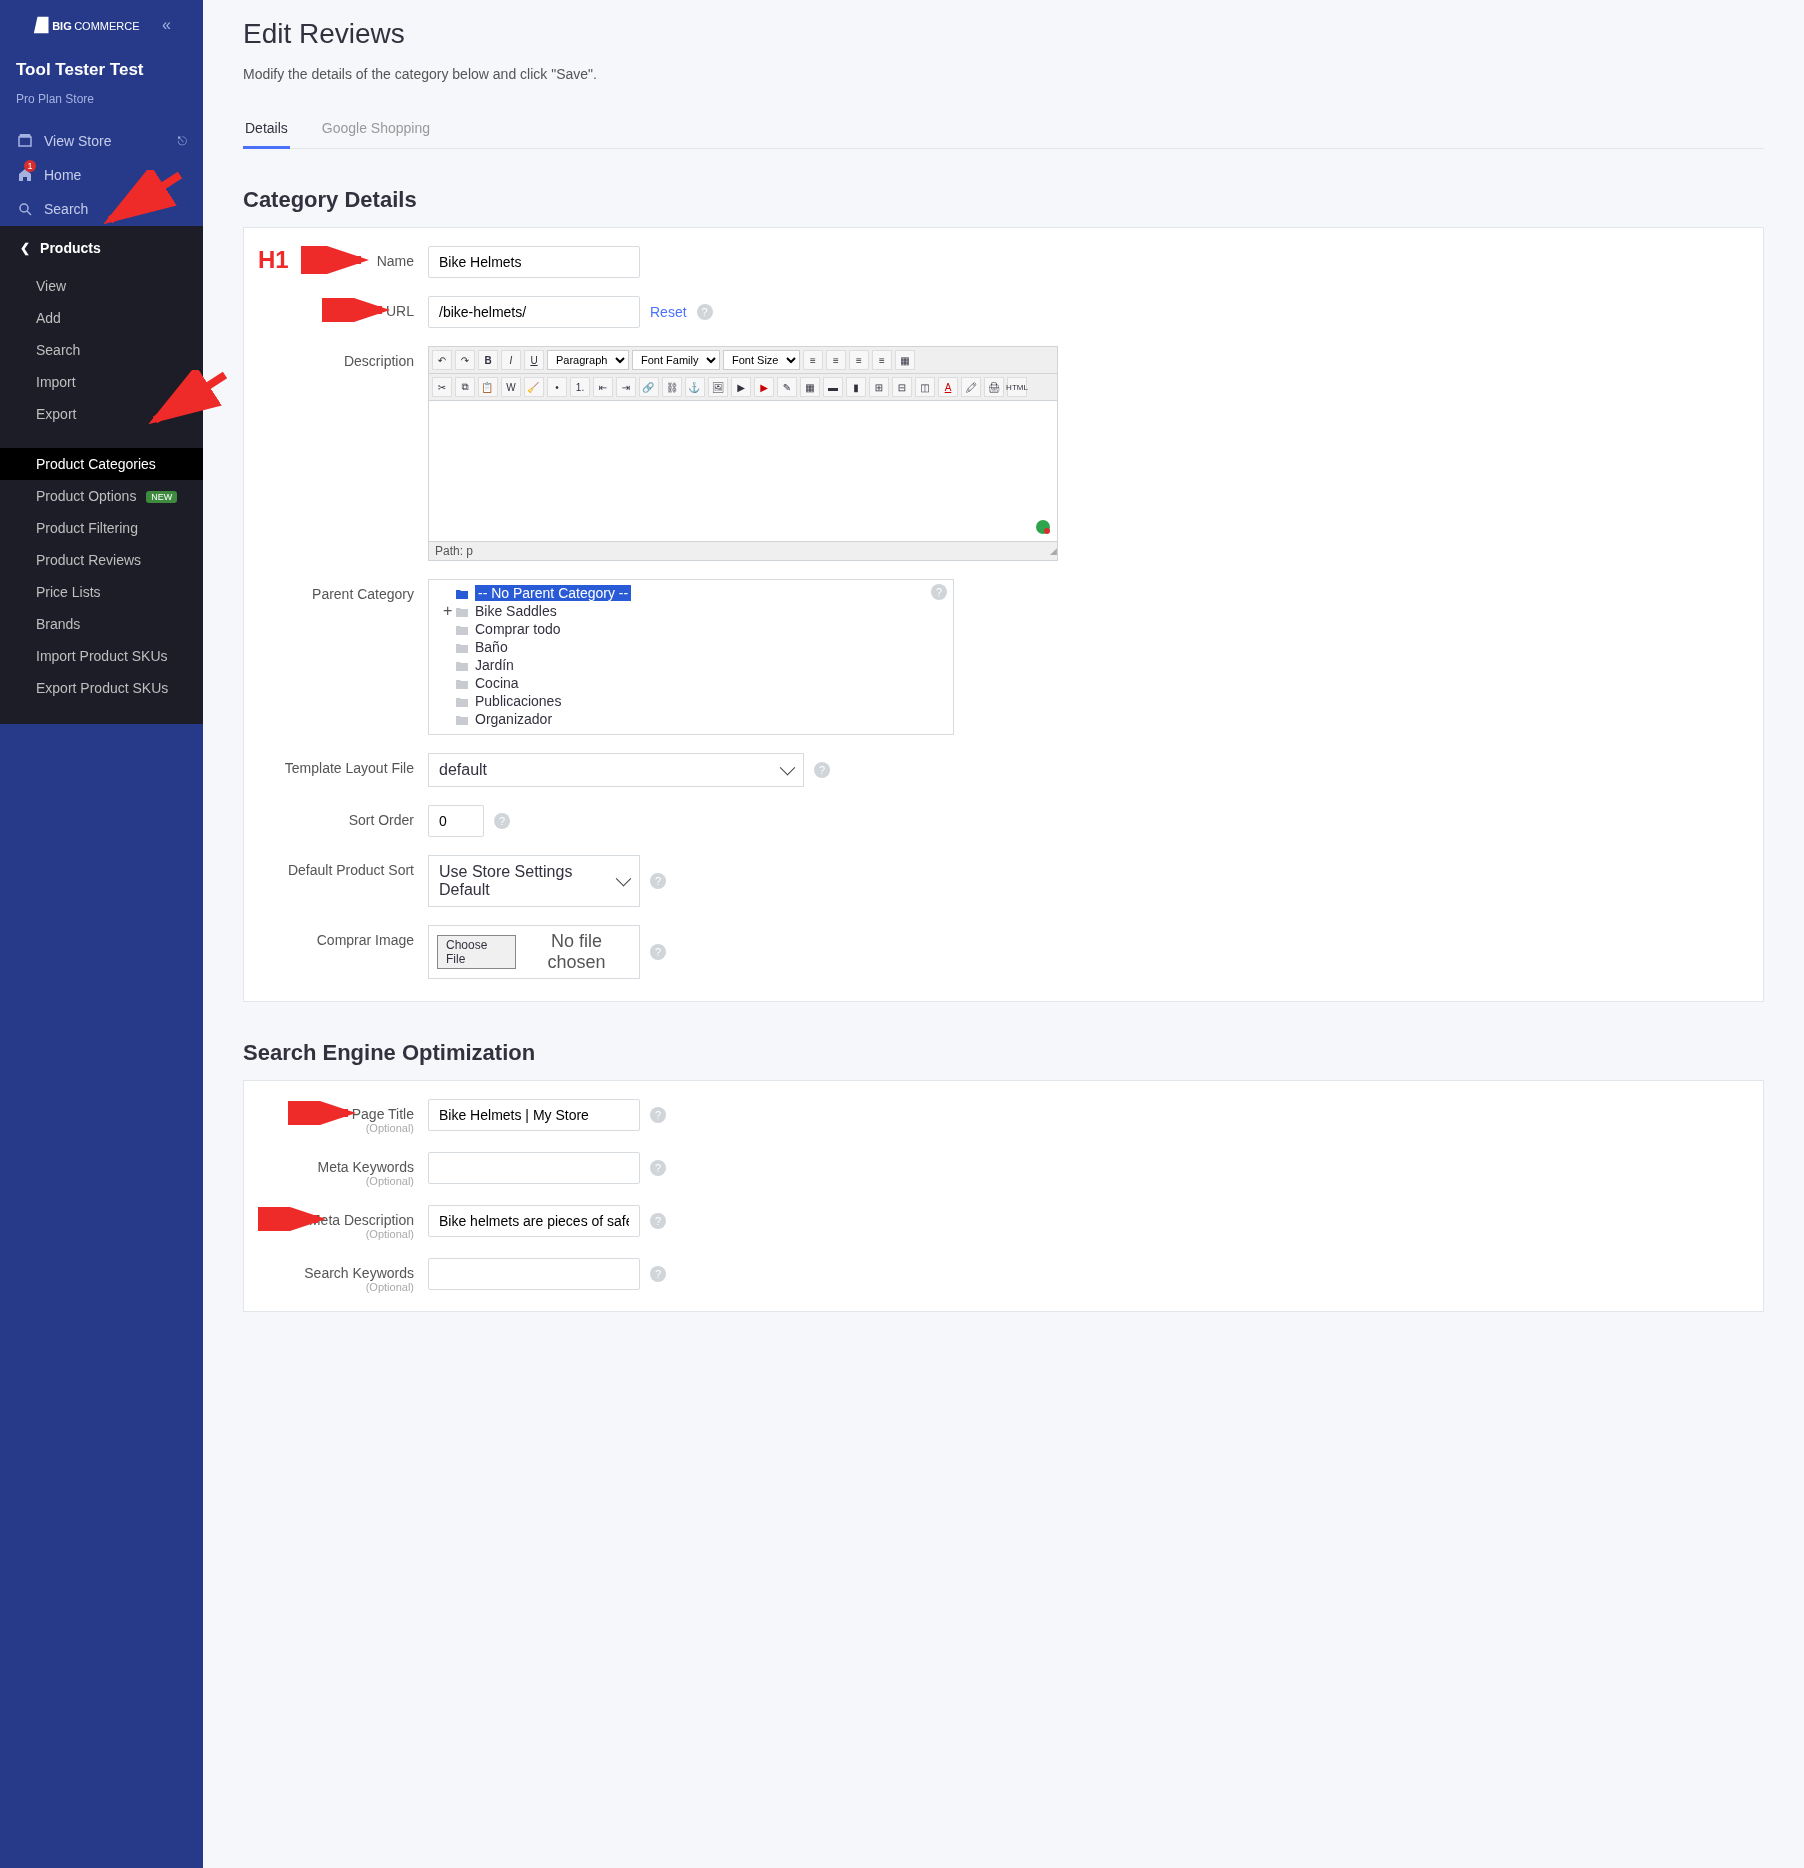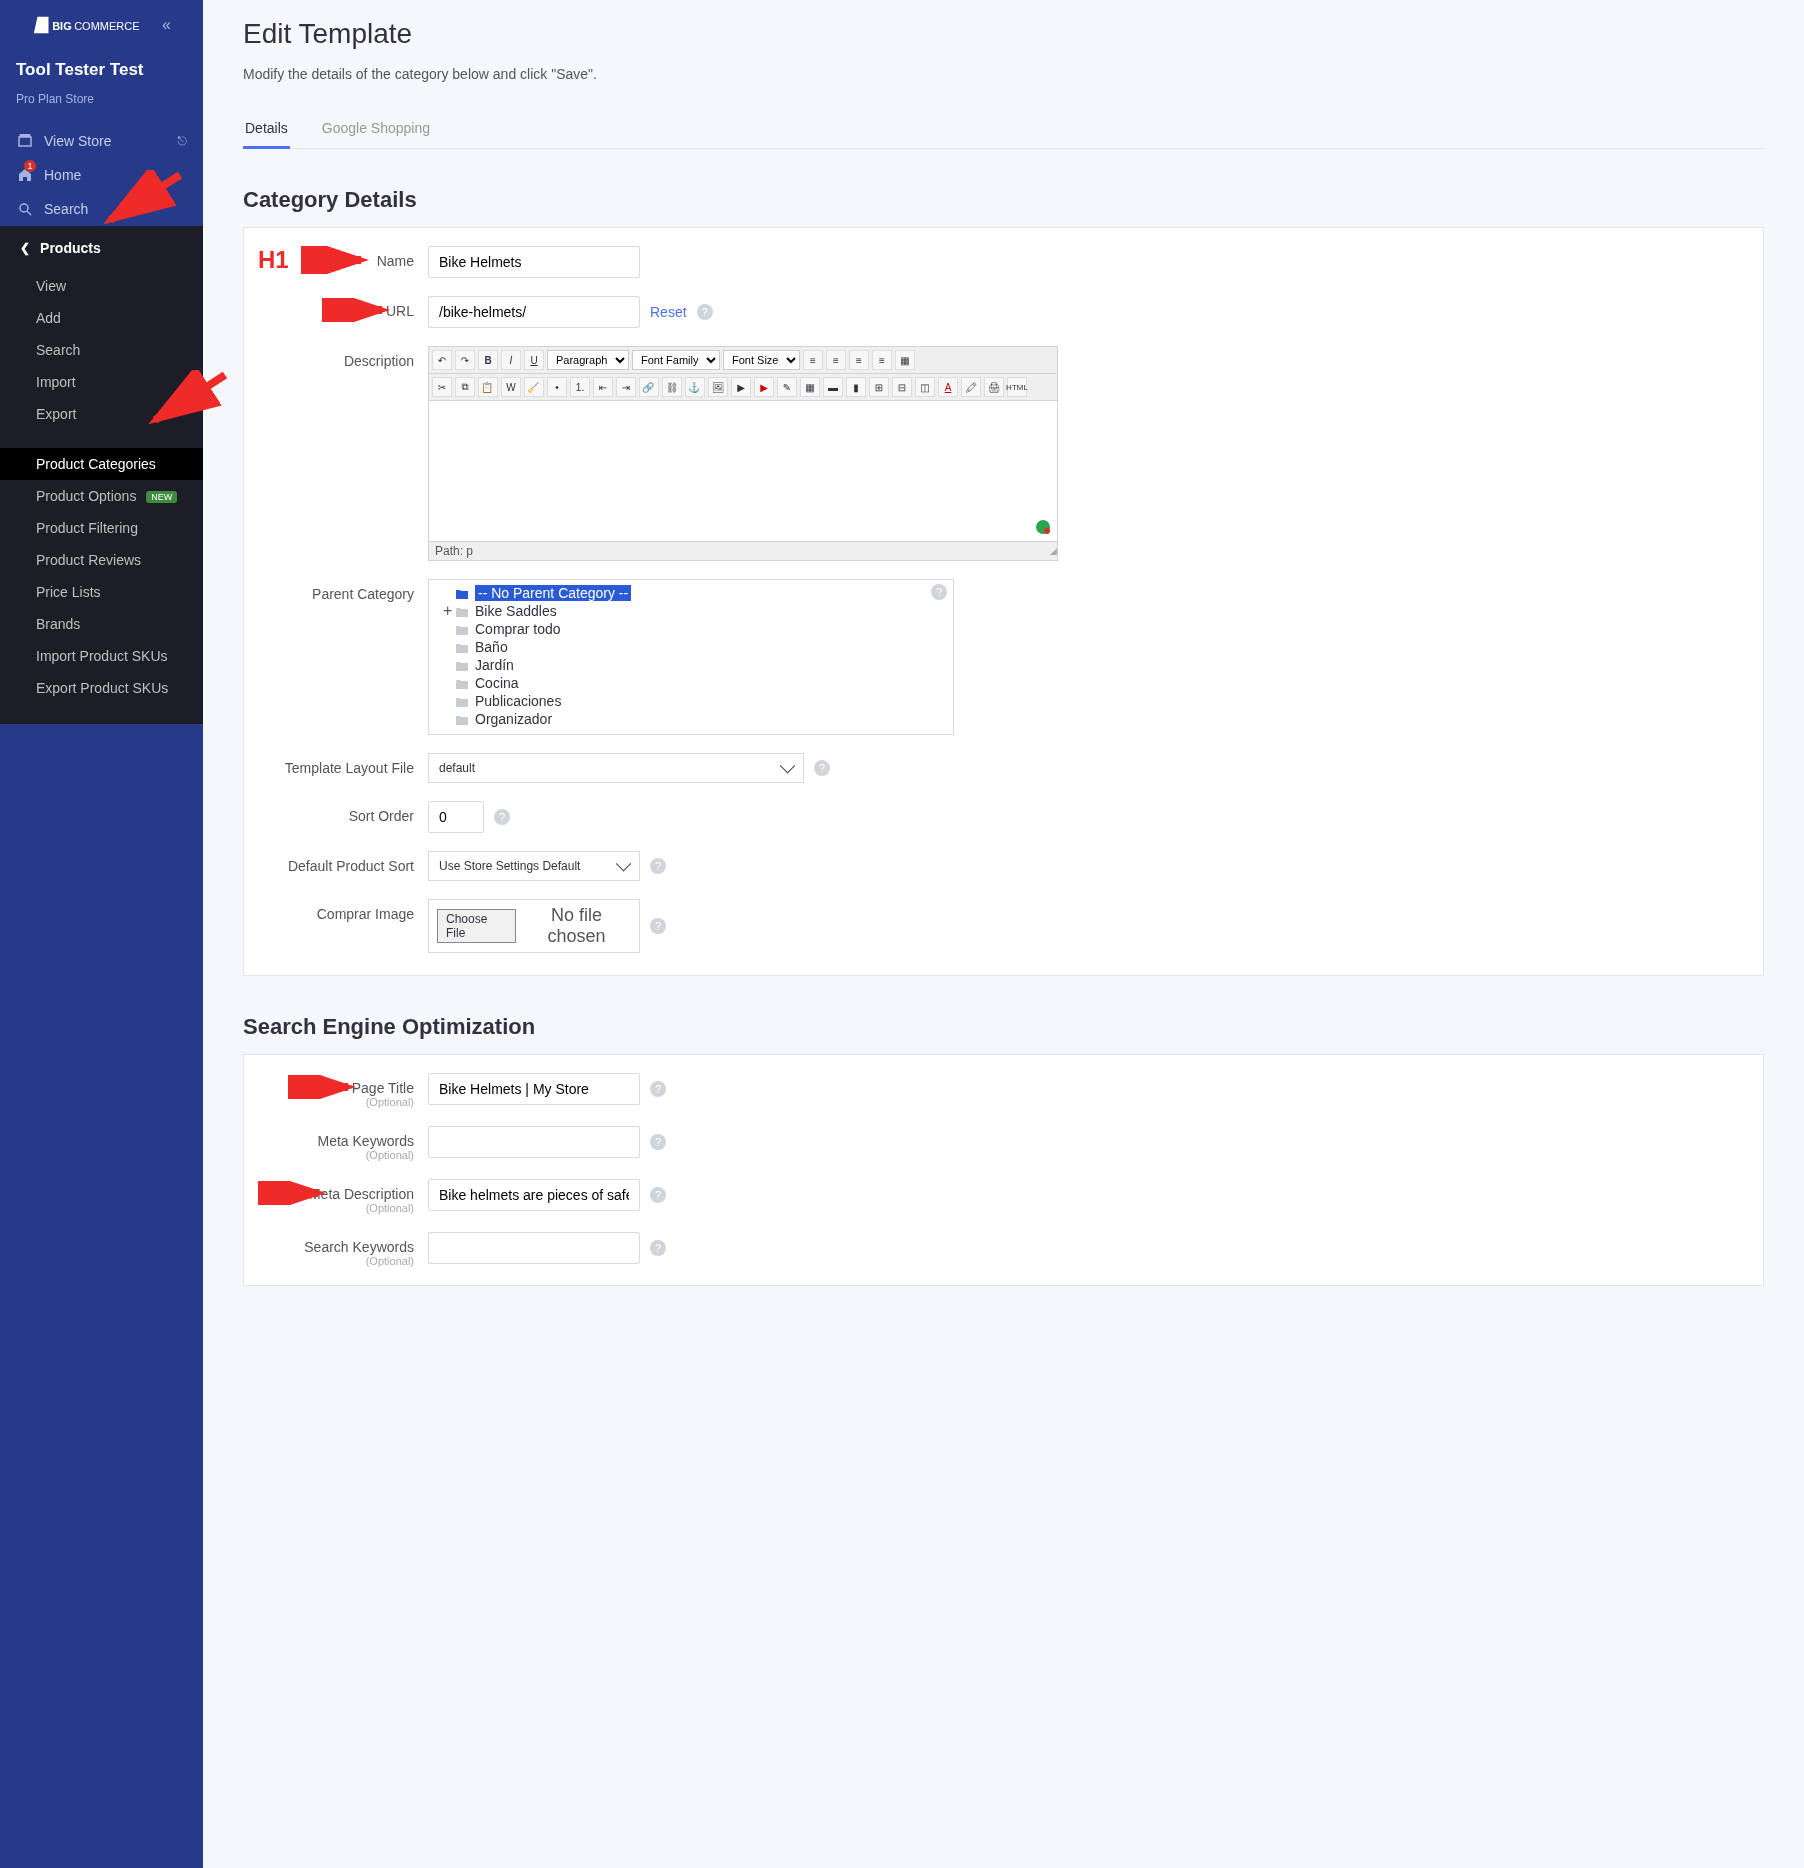--- a/index.html
+++ b/index.html
@@ -49,21 +49,21 @@
 .ed-resize { position: absolute; right: 0; bottom: 0; width: 14px; height: 14px; color: #aaa; font-size: 9px; text-align: right; cursor: nwse-resize; }
 .ed-grammarly { position: absolute; right: 6px; bottom: 6px; width: 16px; height: 16px; }
 .cat-tree { border: 1px solid #d6dbe0; width: 526px; padding: 4px 10px 6px; font-size: 14px; position: relative; }
 .cat-tree .tree-help { position: absolute; right: 6px; top: 4px; }
 .cat-item { padding: 1px 0 1px 4px; cursor: pointer; display: flex; align-items: center; }
 .cat-item .expander { width: 12px; display: inline-block; color: #555; font-size: 16px; line-height: 12px; }
 .cat-item .fold { width: 14px; height: 12px; margin-right: 6px; display: inline-block; }
 .cat-item.selected .cat-label { background: #2a5bd7; color: #ffffff; padding: 0 3px; }
 .cat-item .fold.blue svg { fill: #2a5bd7; }
 .cat-item .fold.grey svg { fill: #c8ccd0; }
-.sel-box { border: 1px solid #d6dbe0; padding: 7px 28px 7px 10px; width: 376px; position: relative; cursor: pointer; background: #fff; font-size: 12px; }
+.sel-box { border: 1px solid #d6dbe0; padding: 7px 28px 7px 10px; width: 376px; position: relative; cursor: pointer; background: #fff; font-size: 16px; }
 .sel-box::after { content: ""; position: absolute; right: 10px; top: 50%; width: 10px; height: 10px; border-left: 1px solid #444; border-bottom: 1px solid #444; transform: translateY(-70%) rotate(-45deg); }
 .sel-box.sm { width: 212px; }
 .file-row { border: 1px solid #d6dbe0; padding: 5px 8px; width: 212px; display: flex; align-items: center; gap: 6px; }
 .file-btn { border: 1px solid #888; background: #f0f0f0; padding: 2px 8px; font-size: 12px; cursor: pointer; }
 .file-txt { font-size: 18px; color: #555; text-align: center; }
 .arrow-ann { position: absolute; display: flex; align-items: center; font-weight: 700; color: #ee2b29; }
 .arrow-ann svg { display: block; }
 .h1-label { font-size: 24px; font-weight: 700; margin-right: 12px; }
 </style>
 </head>
@@ -132,21 +132,21 @@
       <div class="sub-item">Product Filtering</div>
       <div class="sub-item">Product Reviews</div>
       <div class="sub-item">Price Lists</div>
       <div class="sub-item">Brands</div>
       <div class="sub-item">Import Product SKUs</div>
       <div class="sub-item">Export Product SKUs</div>
     </div>
   </div>
 
   <div class="main">
-    <h1 class="page-title">Edit Template</h1>
+    <h1 class="page-title">Edit Reviews</h1>
     <p class="page-desc">Modify the details of the category below and click "Save".</p>
 
     <div class="tabs">
       <div class="tab active">Details</div>
       <div class="tab">Google Shopping</div>
     </div>
 
     <h2 class="section-title">Category Details</h2>
     <div class="panel">
 

